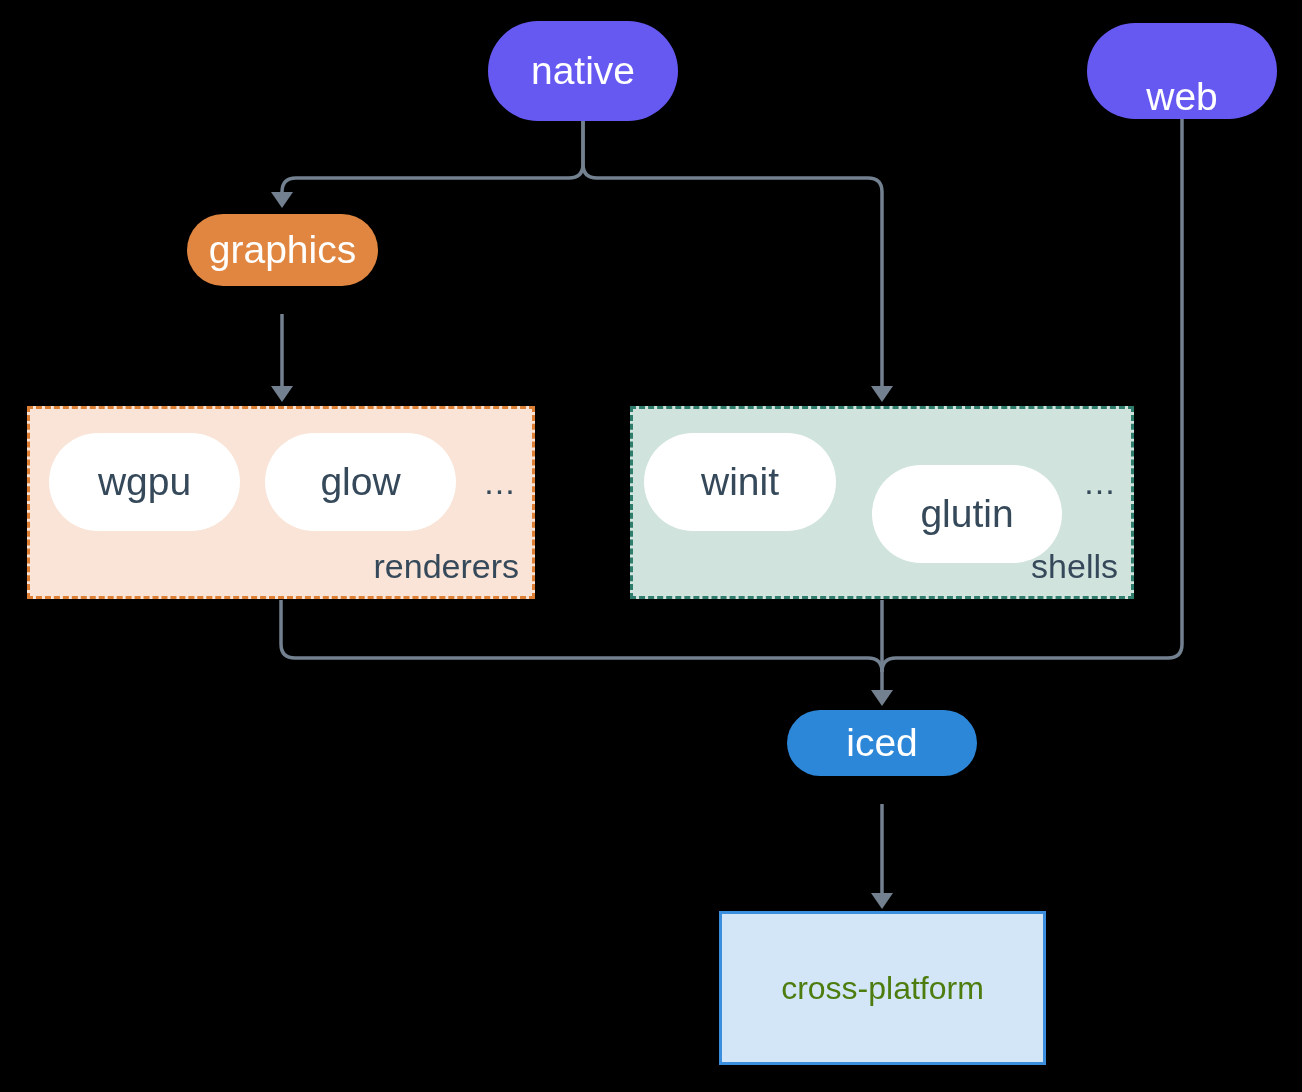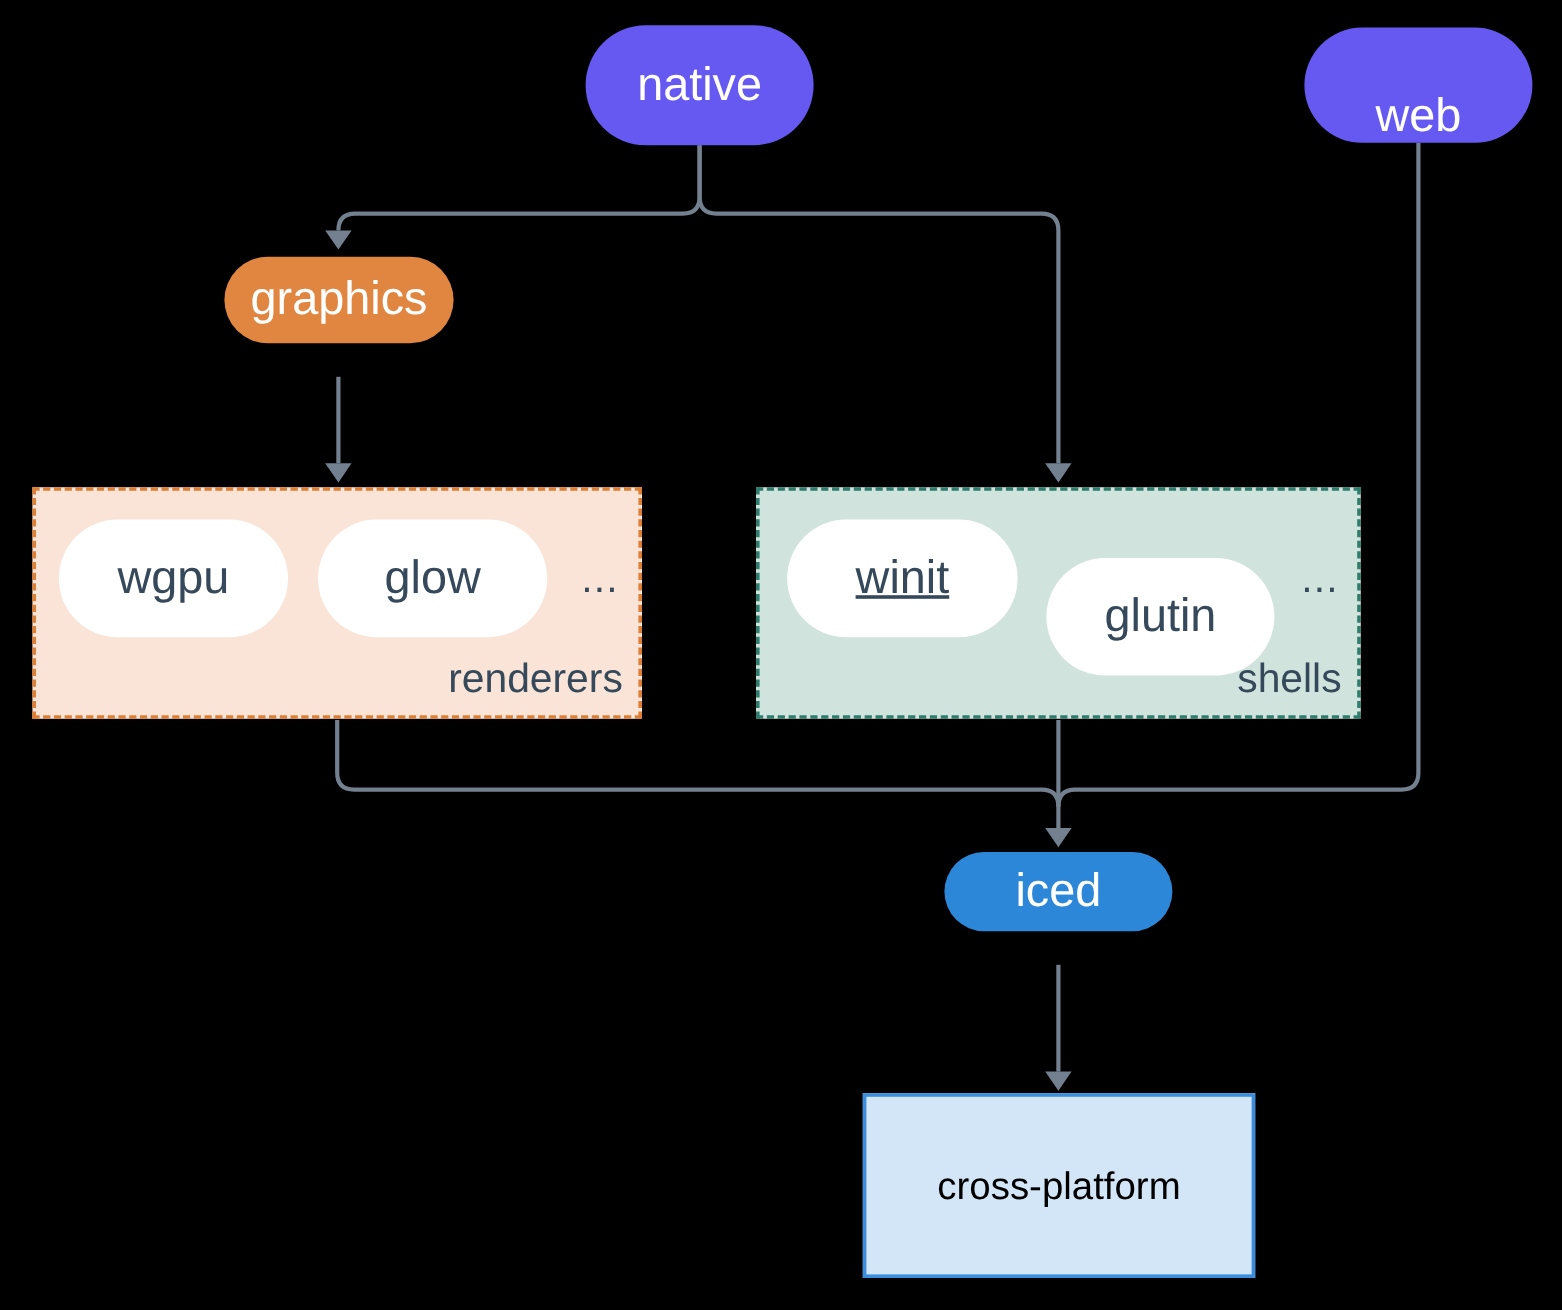--- a/index.html
+++ b/index.html
@@ -38,42 +38,42 @@
     border:3px dashed #dd7f35;
   }
   #box-shells {
     left:630px; top:406px; width:504px;
     background:#d0e3dd;
     border:3px dashed #2e7d6d;
   }
   .group-box .pill { height:98px; top:24px; }
   #pill-wgpu   { left:19px;  width:191px; }
   #pill-glow   { left:235px; width:191px; }
-  #pill-winit  { left:23px;  width:192px;text-decoration:underline; }
+  #pill-winit  { left:11px;  width:192px; }
   #pill-glutin { left:239px; width:190px;margin-top:32px; }
   .ellipsis {
     position:absolute; top:24px; height:98px; width:60px;
     display:flex; align-items:center; justify-content:center;
     color:#35495a; font-size:34px; letter-spacing:1px;
   }
   #box-renderers .ellipsis { left:440px; }
   #box-shells   .ellipsis { left:437px; }
   .group-label {
     position:absolute; right:13px; bottom:10px;
     color:#35495a; font-size:34px;
   }
   #box-app {
     position:absolute;
     left:719px; top:911px; width:327px; height:154px;
     box-sizing:border-box;
     background:#d3e6f8;
     border:3px solid #3b8edd;
     display:flex; flex-direction:column;
     align-items:center; justify-content:center;
-    color:#000000; font-size:32px; line-height:47px;
+    color:#4d7c0f; font-size:32px; line-height:47px;
     text-align:center;
   }
 </style>
 </head>
 <body>
 
 <svg id="connectors" viewBox="0 0 1302 1092" xmlns="http://www.w3.org/2000/svg">
   <g stroke="#72808f" stroke-width="3.5" fill="none">
     <path d="M 583 121 V 164 Q 583 178 569 178 H 296 Q 282 178 282 192"></path>
     <path d="M 583 121 V 164 Q 583 178 597 178 H 868 Q 882 178 882 192 V 386"></path>

